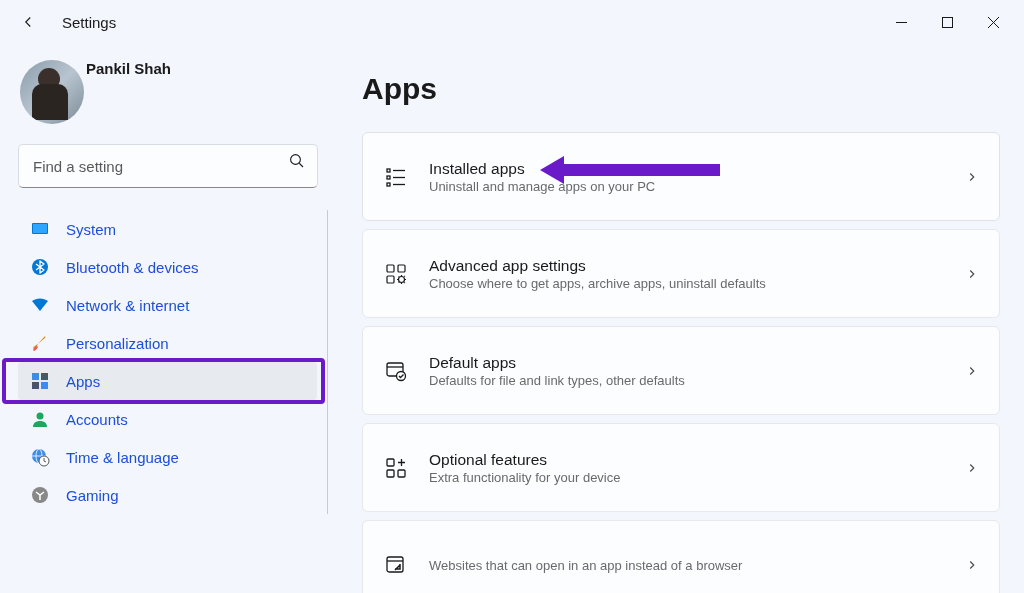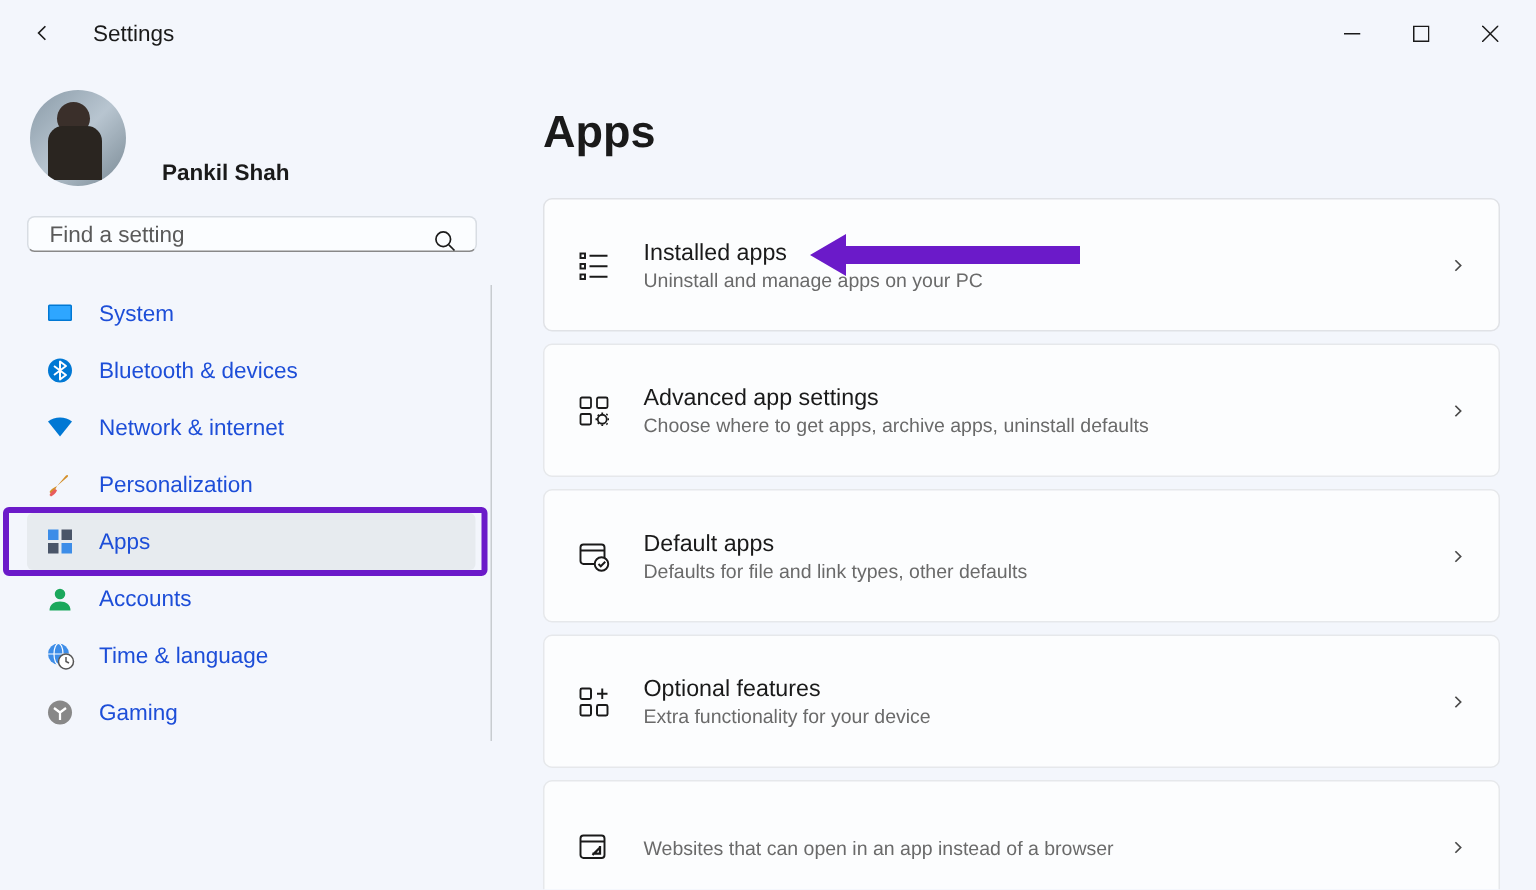--- a/index.html
+++ b/index.html
@@ -8,28 +8,28 @@
   
   .titlebar { display: flex; align-items: center; height: 44px; padding: 0 8px; }
   .back-btn { width: 40px; height: 40px; display: flex; align-items: center; justify-content: center; cursor: pointer; border-radius: 4px; }
   .title-text { font-size: 15px; color: #1a1a1a; margin-left: 14px; }
   .window-controls { margin-left: auto; display: flex; }
   .window-btn { width: 46px; height: 32px; display: flex; align-items: center; justify-content: center; }
 
   
   .main-layout { display: flex; height: calc(100% - 44px); }
   .sidebar { width: 340px; padding: 16px 12px 0 18px; }
-  .profile { display: flex; align-items: flex-end; gap: 24px; margin-bottom: 20px; padding-left: 2px; }
+  .profile { display: flex; align-items: flex-start; gap: 2px; margin-bottom: 20px; padding-left: 2px; }
   .avatar { width: 64px; height: 64px; border-radius: 50%; background: linear-gradient(135deg,#8a9ba8 0%,#b8c5d0 50%,#7a8a95 100%); position: relative; overflow: hidden; }
   .avatar::before { content:""; position:absolute; top:8px; left:18px; width:22px; height:22px; background:#3a2f2a; border-radius:50%; }
   .avatar::after { content:""; position:absolute; top:24px; left:12px; width:36px; height:36px; background:#2a2520; border-radius:10px 10px 0 0; }
   .profile-name { font-size: 15px; font-weight: 600; color: #1a1a1a; }
 
   .search-wrap { position: relative; margin-bottom: 22px; }
-  .search-input { width: 300px; height: 24px; padding: 0 40px 0 14px; font-size: 15px; color: #555; background: #fbfdff; border: 1px solid #d8dde3; border-bottom: 1.5px solid #888; border-radius: 5px; outline: none; }
+  .search-input { width: 300px; height: 44px; padding: 0 40px 0 14px; font-size: 15px; color: #555; background: #fbfdff; border: 1px solid #d8dde3; border-bottom: 1.5px solid #888; border-radius: 5px; outline: none; }
   .search-input::placeholder { color: #5a5a5a; }
   .search-icon { position: absolute; right: 22px; top: 8px; }
 
   .nav-list { list-style: none; border-right: 1.5px solid #c8ccd0; padding-right: 10px; }
   .nav-list li { display: flex; align-items: center; gap: 16px; padding: 9px 12px; font-size: 15px; color: #1d4ed8; border-radius: 4px; cursor: pointer; position: relative; }
   .nav-list li.selected { background: #e7ebef; }
   .nav-list li.selected::before { content:""; position:absolute; left:-16px; top:-4px; right:-8px; bottom:-4px; border:4px solid #6b1ac9; border-radius:4px; pointer-events:none; }
   .nav-icon { width: 20px; height: 20px; display: inline-flex; align-items: center; justify-content: center; flex-shrink: 0; }
 
   

